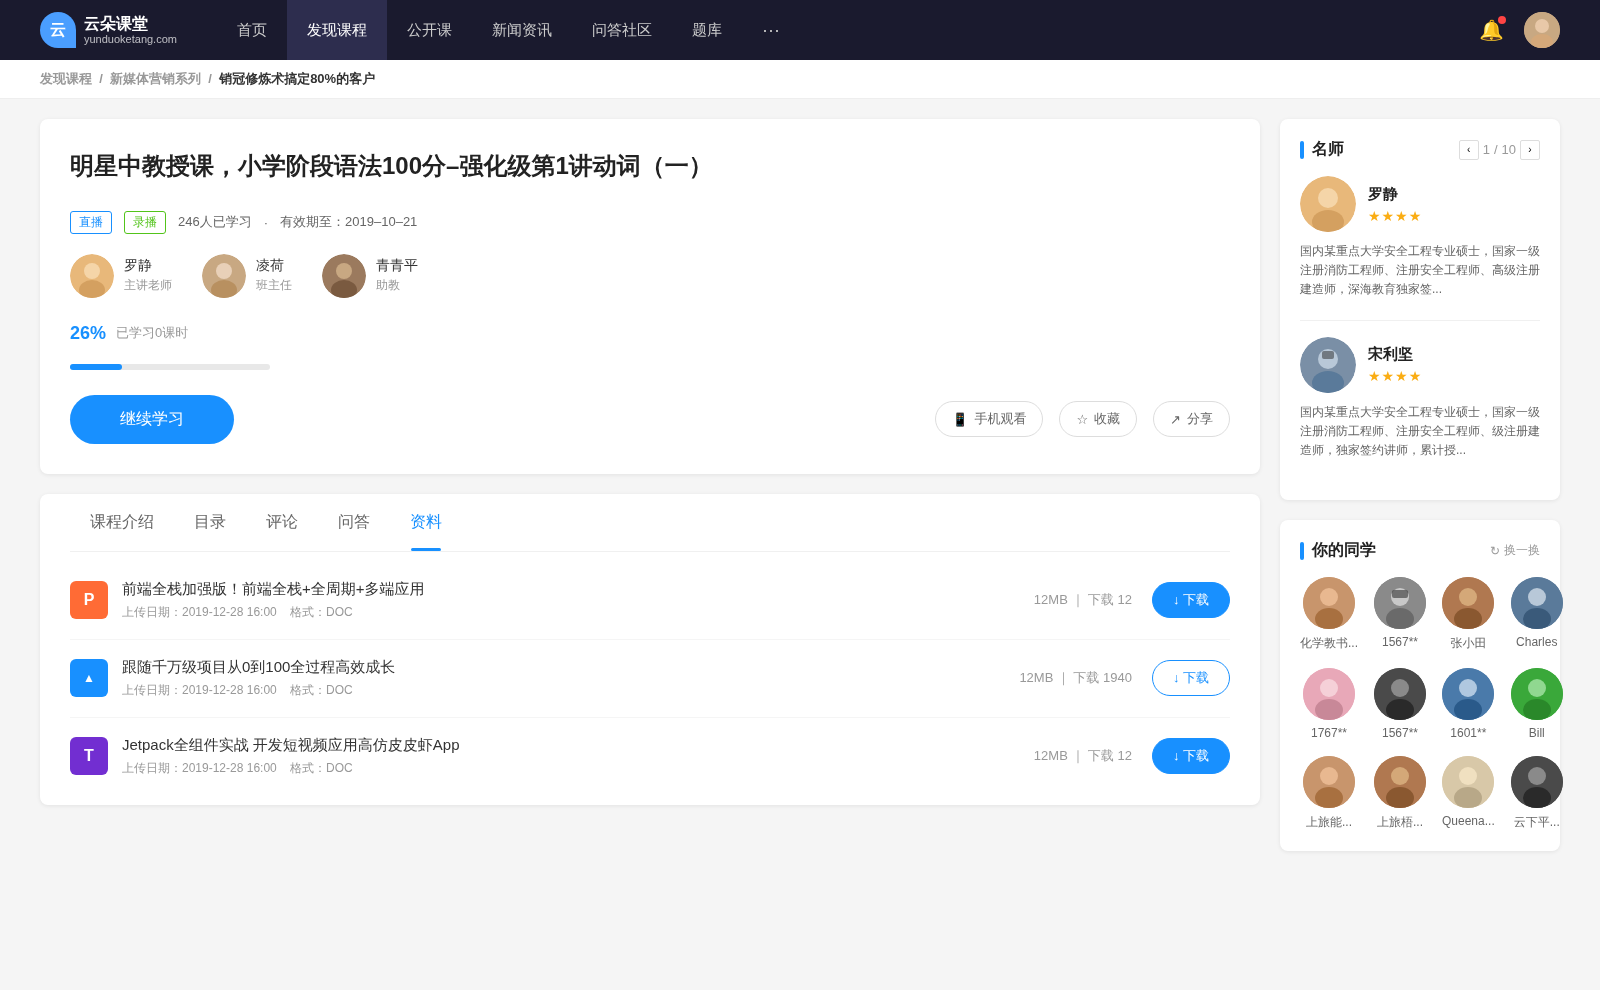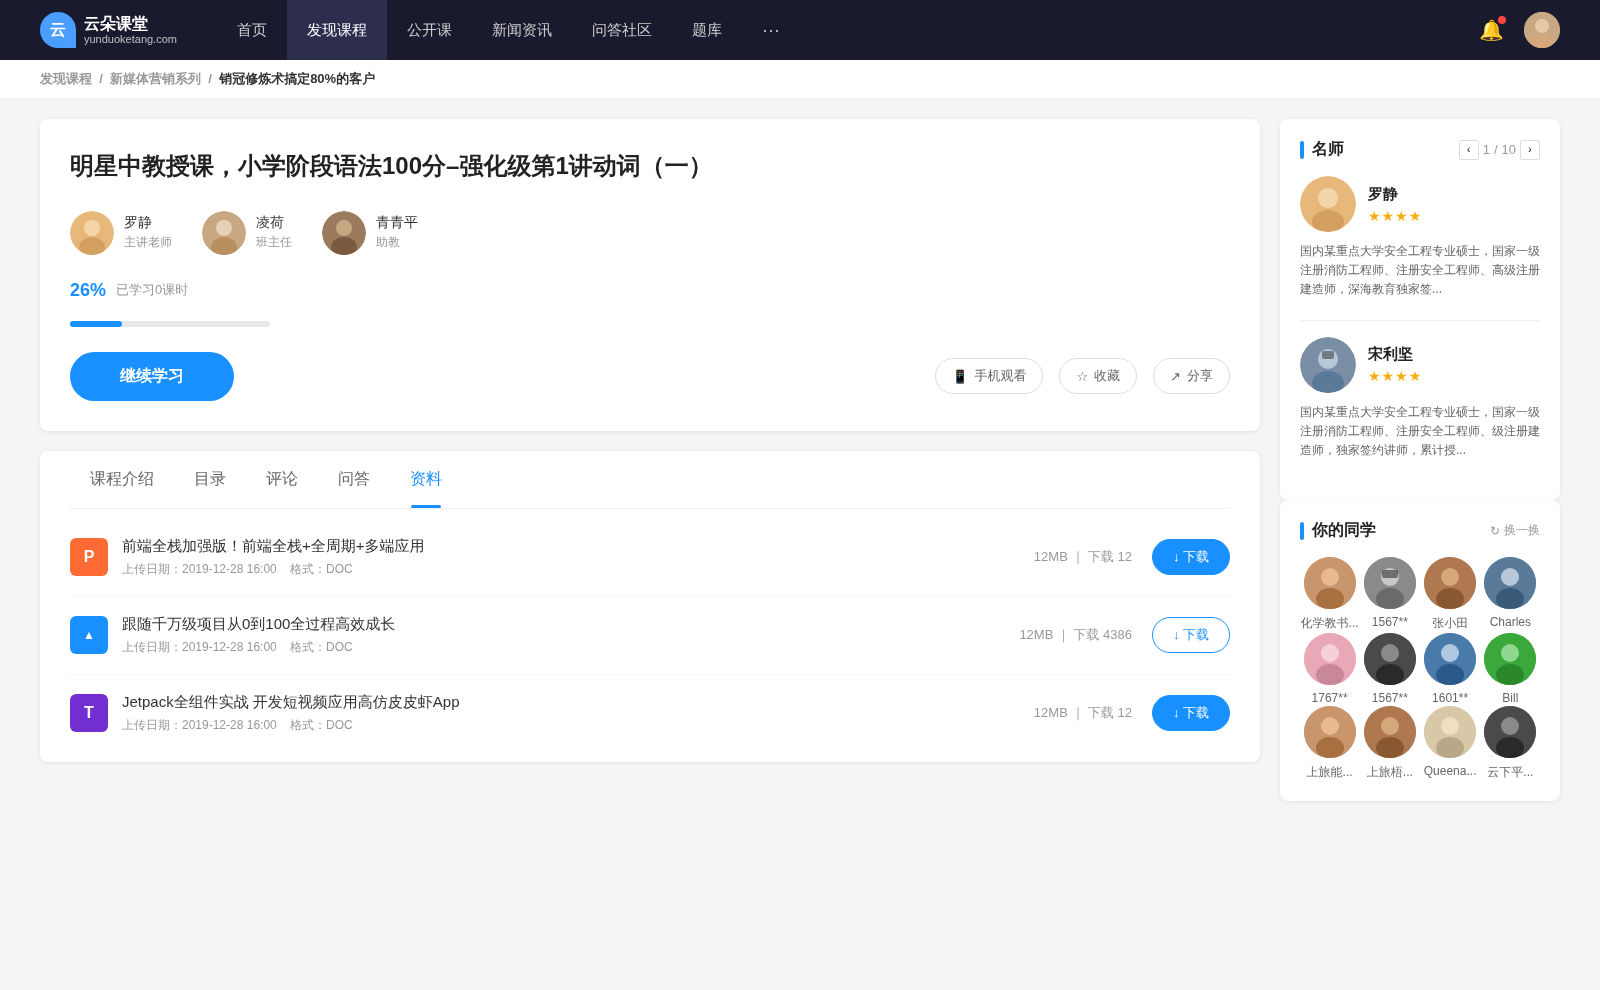--- a/index.html
+++ b/index.html
@@ -43,21 +43,21 @@
     .teacher-avatar { width: 44px; height: 44px; border-radius: 50%; overflow: hidden; }
     .teacher-info .name { font-size: 14px; color: #333; font-weight: 500; }
     .teacher-info .role { font-size: 12px; color: #999; margin-top: 2px; }
     .progress-section { margin-bottom: 25px; }
     .progress-label { display: flex; align-items: center; gap: 10px; margin-bottom: 20px; }
     .progress-pct { color: #1890ff; font-size: 18px; font-weight: bold; }
     .progress-desc { color: #999; font-size: 13px; }
     .progress-bar-bg { width: 200px; height: 6px; background: #e8e8e8; border-radius: 3px; }
     .progress-bar-fill { height: 6px; background: #1890ff; border-radius: 3px; }
     .action-row { display: flex; align-items: center; gap: 20px; }
-    .btn-continue { background: #1890ff; color: white; border: none; border-radius: 30px; padding: 14px 50px; font-size: 16px; cursor: pointer; font-weight: 700; }
+    .btn-continue { background: #1890ff; color: white; border: none; border-radius: 30px; padding: 14px 50px; font-size: 16px; cursor: pointer; font-weight: 400; }
     .action-tools { margin-left: auto; display: flex; gap: 16px; }
     .tool-btn { display: flex; align-items: center; gap: 6px; color: #666; background: none; border: 1px solid #ddd; border-radius: 20px; padding: 8px 16px; cursor: pointer; font-size: 13px; }
 
     
     .tabs-section { background: white; border-radius: 8px; padding: 0 30px; box-shadow: 0 1px 4px rgba(0,0,0,0.08); }
     .tabs-header { display: flex; border-bottom: 1px solid #f0f0f0; }
     .tab-item { padding: 18px 20px; cursor: pointer; color: #666; font-size: 16px; position: relative; }
     .tab-item.active { color: #1890ff; }
     .tab-item.active::after { content: ''; position: absolute; bottom: 0; left: 50%; transform: translateX(-50%); width: 30px; height: 3px; background: #1890ff; border-radius: 2px; }
 
@@ -70,40 +70,40 @@
     .res-icon-u { background: #1890ff; }
     .res-icon-t { background: #722ed1; }
     .res-info { flex: 1; }
     .res-title { font-size: 15px; color: #333; margin-bottom: 5px; font-weight: 500; }
     .res-meta { font-size: 12px; color: #999; }
     .res-stats { color: #999; font-size: 13px; margin-right: 20px; white-space: nowrap; }
     .btn-download { border: 1px solid #1890ff; color: #1890ff; background: white; border-radius: 20px; padding: 8px 20px; cursor: pointer; font-size: 13px; display: flex; align-items: center; gap: 6px; white-space: nowrap; }
     .btn-download.solid { background: #1890ff; color: white; }
 
     
-    .sidebar-card { background: white; border-radius: 8px; padding: 20px; box-shadow: 0 1px 4px rgba(0,0,0,0.08); }
+    .sidebar-card { background: white; border-radius: 8px; padding: 20px; margin-bottom: 20px; box-shadow: 0 1px 4px rgba(0,0,0,0.08); }
     .sidebar-title { display: flex; align-items: center; justify-content: space-between; margin-bottom: 16px; }
     .sidebar-title-text { display: flex; align-items: center; gap: 8px; font-size: 16px; font-weight: bold; color: #222; }
     .sidebar-title-bar { width: 4px; height: 18px; background: #1890ff; border-radius: 2px; }
     .sidebar-page { color: #999; font-size: 13px; display: flex; align-items: center; gap: 4px; }
     .page-btn { width: 20px; height: 20px; border: 1px solid #ddd; background: white; cursor: pointer; display: flex; align-items: center; justify-content: center; border-radius: 2px; font-size: 10px; }
 
     
     .teacher-sidebar-item { margin-bottom: 20px; }
     .teacher-sidebar-header { display: flex; align-items: center; gap: 12px; margin-bottom: 10px; }
     .teacher-sidebar-avatar { width: 56px; height: 56px; border-radius: 50%; overflow: hidden; flex-shrink: 0; }
     .stars { color: #faad14; font-size: 14px; letter-spacing: 1px; }
     .teacher-sidebar-name { font-size: 15px; font-weight: bold; color: #222; margin-bottom: 4px; }
     .teacher-sidebar-desc { font-size: 12px; color: #666; line-height: 1.6; }
     .teacher-divider { border: none; border-top: 1px solid #f0f0f0; margin: 16px 0; }
 
     
     .classmates-header { display: flex; align-items: center; justify-content: space-between; margin-bottom: 16px; }
     .refresh-btn { display: flex; align-items: center; gap: 4px; color: #999; font-size: 12px; cursor: pointer; }
-    .classmates-grid { display: grid; grid-template-columns: repeat(4, 1fr); gap: 1px; }
+    .classmates-grid { display: grid; grid-template-columns: repeat(4, 1fr); gap: 16px; }
     .classmate-item { display: flex; flex-direction: column; align-items: center; gap: 6px; }
     .classmate-avatar { width: 52px; height: 52px; border-radius: 50%; overflow: hidden; display: flex; align-items: center; justify-content: center; font-size: 20px; color: white; font-weight: bold; }
     .classmate-name { font-size: 12px; color: #666; text-align: center; overflow: hidden; text-overflow: ellipsis; white-space: nowrap; width: 100%; text-align: center; }
   </style>
 </head>
 <body>
 
 <header class="header">
   <div class="logo">
     <div class="logo-icon">云</div>
@@ -143,20 +143,27 @@
   &nbsp;/&nbsp;
   <span>销冠修炼术搞定80%的客户</span>
 </div>
 
 <div class="main-layout">
 
   <div class="content-area">
 
     <div class="course-card">
       <h1 class="course-title">明星中教授课，小学阶段语法100分–强化级第1讲动词（一）</h1>
+      <div class="course-meta">
+        <span class="tag tag-live">直播</span>
+        <span class="tag tag-record">录播</span>
+        <span>246人已学习</span>
+        <span>·</span>
+        <span>有效期至：2019–10–21</span>
+      </div>
 
       <div class="teachers">
         <div class="teacher-item">
           <div class="teacher-avatar">
             <svg width="44" height="44" viewBox="0 0 44 44">
                 <circle cx="22" cy="22" r="22" fill="#e8b87a"></circle>
                 <circle cx="22" cy="17" r="8" fill="#f5d5a8"></circle>
                 <ellipse cx="22" cy="36" rx="13" ry="10" fill="#d4a060"></ellipse>
               </svg>
           </div>
@@ -257,21 +264,21 @@
             <div class="res-title">跟随千万级项目从0到100全过程高效成长</div>
             <div class="res-meta">
               <span>上传日期：2019-12-28  16:00</span>
               &nbsp;&nbsp;
               <span>格式：DOC</span>
             </div>
           </div>
           <div class="res-stats">
             <span>12MB</span>
             <span> ｜ </span>
-            <span>下载 4386</span>
+            <span>下载 1940</span>
           </div>
           <button class="btn-download">↓ 下载</button>
         </div>
 
         <div class="resource-item">
           <div class="res-icon res-icon-t">T</div>
           <div class="res-info">
             <div class="res-title">Jetpack全组件实战 开发短视频应用高仿皮皮虾App</div>
             <div class="res-meta">
               <span>上传日期：2019-12-28  16:00</span>

